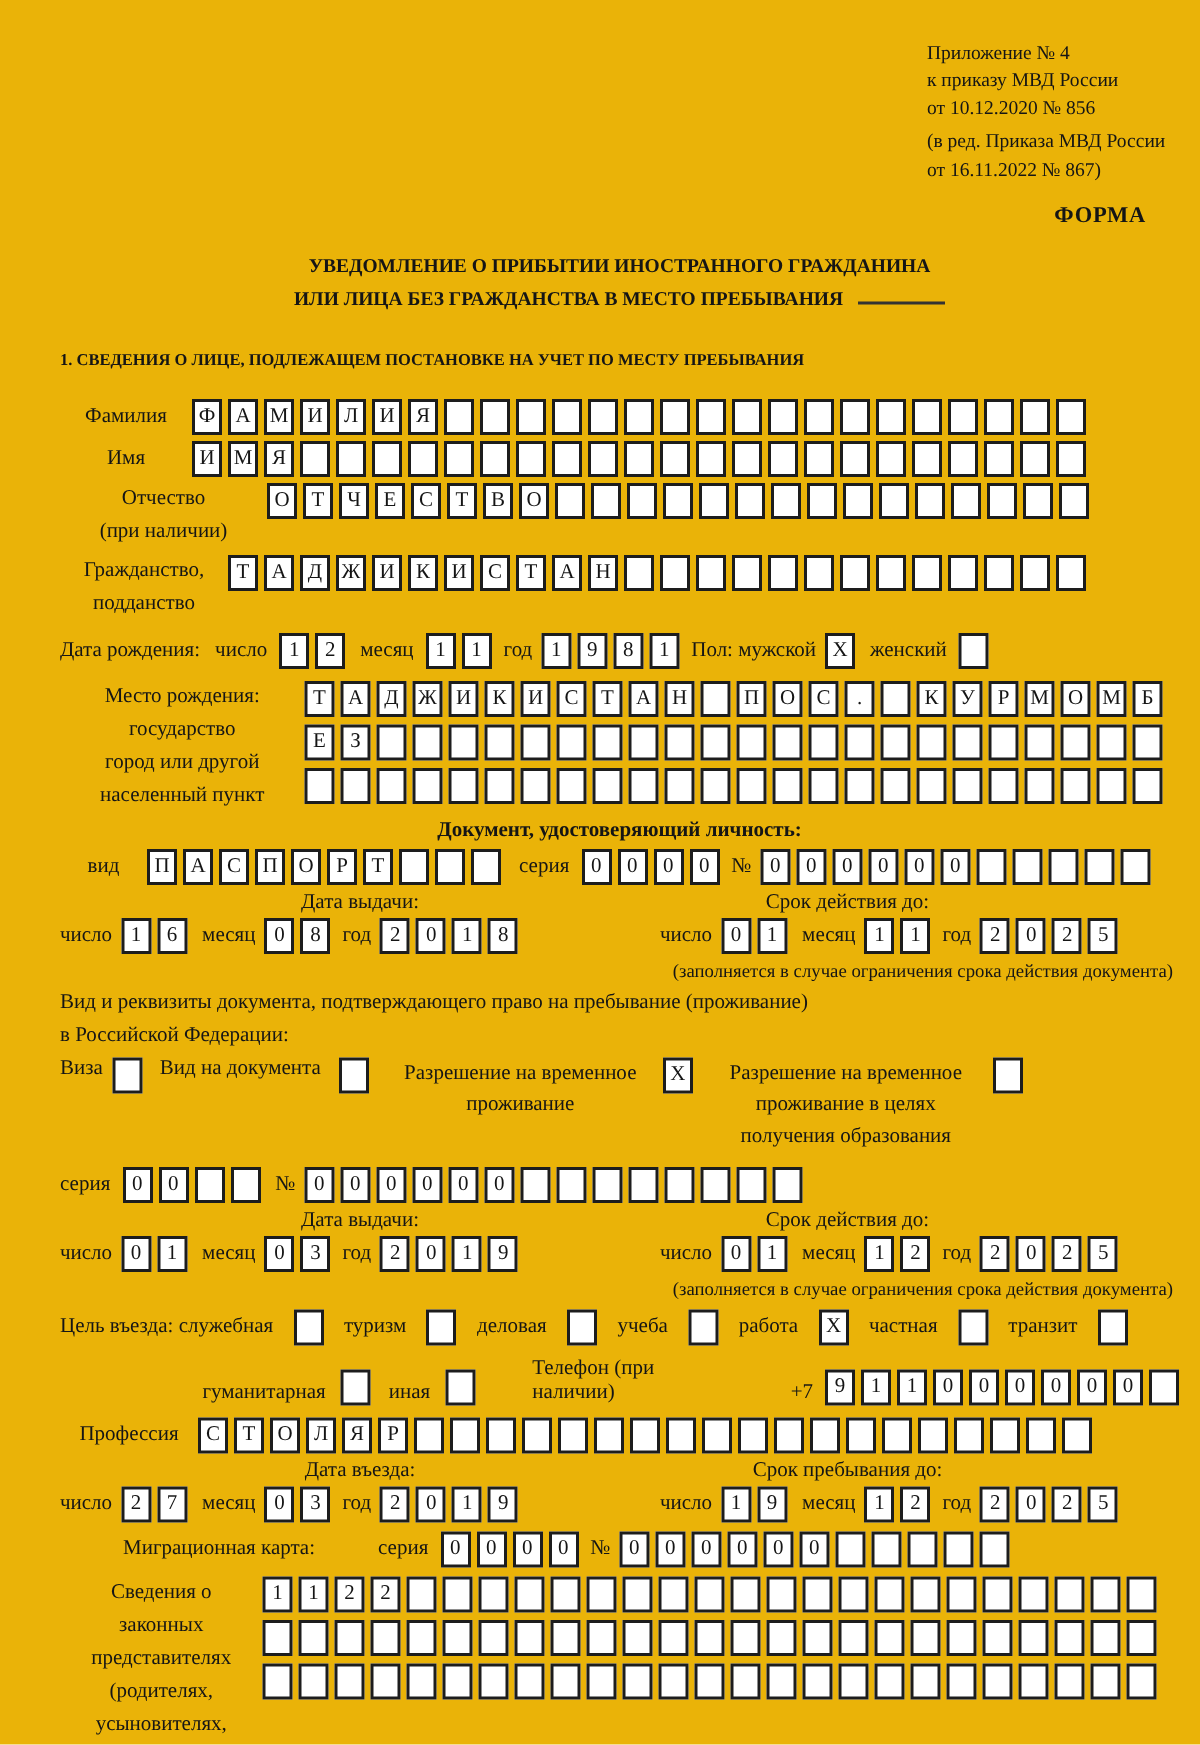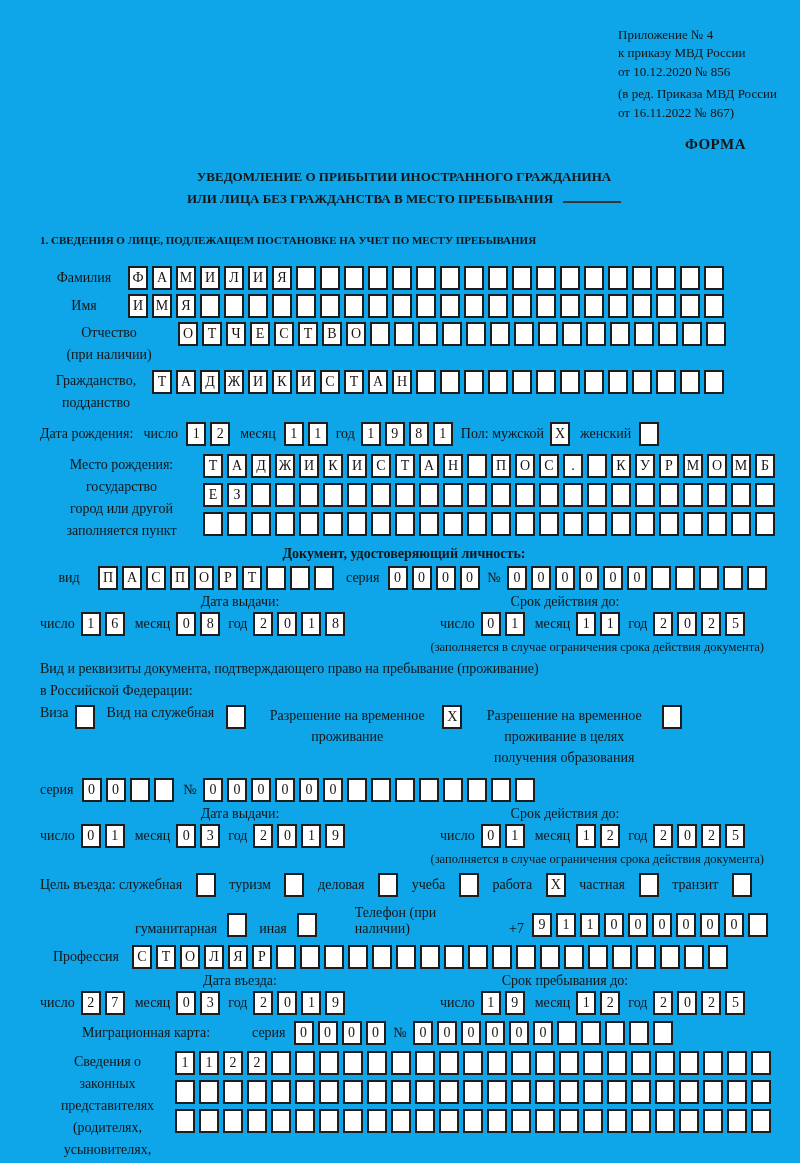--- a/index.html
+++ b/index.html
@@ -1,20 +1,20 @@
 <!DOCTYPE html>
 <html><head>
 <meta charset="utf-8">
 <style>
   html,body{margin:0;padding:0;background:#ffffff;}
   .page{
     width:800px;height:1163px;box-sizing:border-box;overflow:hidden;
-    padding:26px 32px 0 40px;position:relative;
+    padding:26px 14px 0 40px;position:relative;
     font-family:"Liberation Serif",serif;color:#151515;font-size:14px;
-    background:#0ea5e9;
+    background:#eab308;
   }
   
   .cells{display:inline-flex;gap:4px;flex:0 0 auto;}
   .cell{
     width:20px;height:24px;box-sizing:border-box;border:2px solid #1d1d1d;
     display:flex;align-items:center;justify-content:center;
     font-size:14px;line-height:1;background:#fff;flex:0 0 auto;
   }
   .row{display:flex;align-items:center;margin-bottom:4px;}
   .row-top{align-items:flex-start;}
@@ -218,21 +218,21 @@
     <span class="cells">
         <div class="cell"></div>
       </span>
   </div>
 
   <div class="row row-top" style="margin-top:8px;">
     <div class="lbl stack" style="width:163px;">
       <div>Место рождения:</div>
       <div>государство</div>
       <div>город или другой</div>
-      <div>заполняется пункт</div>
+      <div>населенный пункт</div>
     </div>
     <div class="cellrows">
       <div class="cells">
           <div class="cell">Т</div>
           <div class="cell">А</div>
           <div class="cell">Д</div>
           <div class="cell">Ж</div>
           <div class="cell">И</div>
           <div class="cell">К</div>
           <div class="cell">И</div>
@@ -397,21 +397,21 @@
   <div class="note">(заполняется в случае ограничения срока действия документа)</div>
 
   <div style="margin-bottom:6px;">Вид и реквизиты документа, подтверждающего право на пребывание (проживание)</div>
   <div style="margin-bottom:4px;">в Российской Федерации:</div>
 
   <div class="permit-row">
     <span>Виза</span>
     <span class="cells ml6">
         <div class="cell"></div>
       </span>
-    <span class="ml12">Вид на служебная</span>
+    <span class="ml12">Вид на документа</span>
     <span class="cells ml12">
         <div class="cell"></div>
       </span>
     <span class="permit-lbl ml12" style="width:178px;">
       <span>Разрешение на временное</span><br><span>проживание</span>
     </span>
     <span class="cells ml6">
         <div class="cell">X</div>
       </span>
     <span class="permit-lbl ml12" style="width:180px;">

